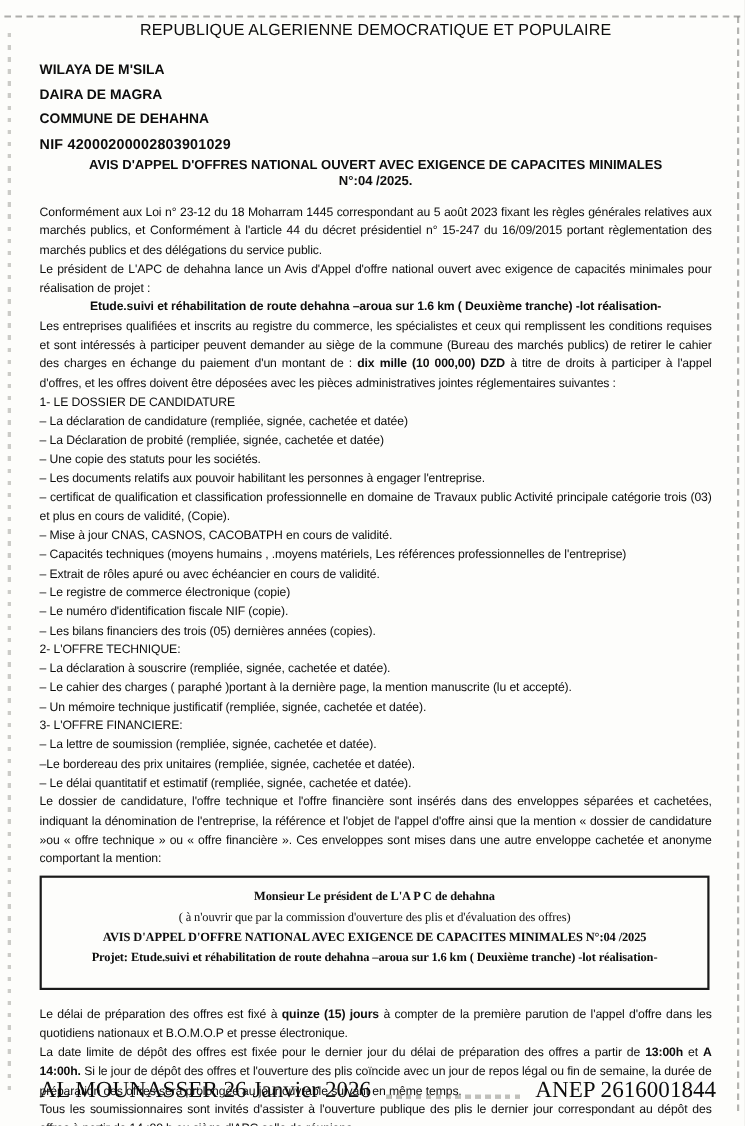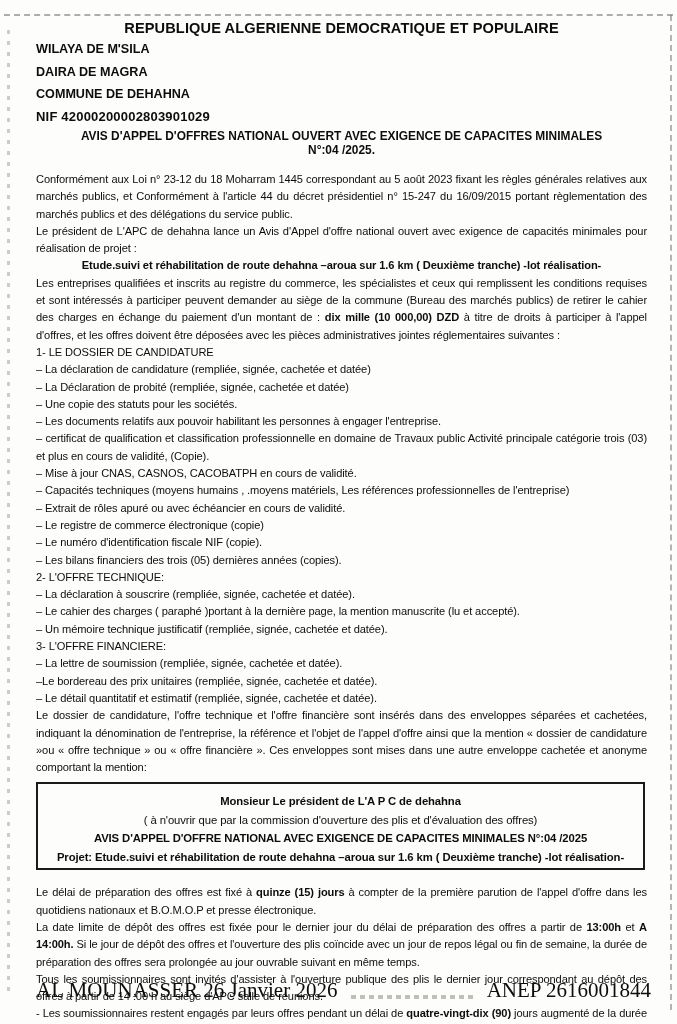--- a/index.html
+++ b/index.html
@@ -29,42 +29,43 @@
     position: absolute; top: 30px; bottom: 30px; left: 7px; width: 3px;
     background: repeating-linear-gradient(#9a9a94 0 4px, transparent 4px 11px);
     opacity: .5;
   }
 
   .content {
     position: absolute; top: 20px; left: 36px; right: 30px;
   }
 
   .title-republic {
-    text-align: center; font-weight: bold; font-size: 14.6px;
-    letter-spacing: .1px; margin-bottom: 2px;
+    text-align: center; font-weight: normal; font-size: 14.6px;
+    letter-spacing: .1px; margin-bottom: 16px;
   }
   .org-block { font-weight: bold; font-size: 12.6px; line-height: 22.5px; }
   .org-block .nif { font-size: 13px; letter-spacing: .2px; }
   .notice-title { text-align: center; font-weight: bold; font-size: 11.9px; margin-top: 1px; }
   .notice-number { text-align: center; font-weight: bold; font-size: 11.9px; margin-bottom: 14px; }
 
   .body-text { font-size: 11.1px; line-height: 17.3px; letter-spacing: -0.1px; }
   .para { text-align: justify; }
   .project-line { text-align: center; font-weight: bold; }
   .sec-heading { font-weight: normal; }
   .bullet-line { text-align: justify; }
   .b { font-weight: bold; }
 
   .mention-box {
     border: 2px solid #1a1a1a;
     margin: 6px 2px 14px 0;
-    padding: 8px 10px 2px 10px;
+    padding: 8px 10px 18px 10px;
     text-align: center;
     line-height: 18.5px;
     font-size: 11.3px;
+    font-family: Liberation Serif, serif;
   }
   .mention-box .bx-b { font-weight: bold; }
 
   .closing { margin-top: 6px; }
 
   .footer-row {
     position: absolute; left: 36px; right: 26px; top: 978px;
     display: flex; align-items: baseline; justify-content: space-between;
     font-family: "Liberation Serif", serif; font-weight: normal; font-size: 21px;
   }
@@ -125,21 +126,21 @@
             <div class="bullet-line">– Le cahier des charges ( paraphé )portant à la dernière page, la mention manuscrite  (lu et accepté).</div>
             <div class="bullet-line">– Un mémoire technique justificatif (rempliée, signée,  cachetée et datée).</div>
           </div>
       </div>
 
       <div>
         <div class="sec-heading">3- L'OFFRE FINANCIERE:</div>
         <div>
             <div class="bullet-line">– La lettre de soumission (rempliée, signée,  cachetée et datée).</div>
             <div class="bullet-line">–Le bordereau des prix unitaires (rempliée, signée,  cachetée et datée).</div>
-            <div class="bullet-line">– Le détail quantitatif et estimatif (rempliée, signée,  cachetée et datée).</div>
+            <div class="bullet-line">– Le délai quantitatif et estimatif (rempliée, signée,  cachetée et datée).</div>
           </div>
       </div>
 
       <div class="para">Le dossier de candidature, l'offre technique et l'offre financière sont insérés dans des enveloppes séparées et cachetées, indiquant la dénomination de l'entreprise, la référence et l'objet de l'appel d'offre ainsi que la mention « dossier de candidature »ou « offre technique » ou « offre financière ». Ces enveloppes sont mises dans une autre enveloppe cachetée et anonyme comportant la mention:</div>
 
       <div class="mention-box">
         <div class="bx-b">Monsieur Le président de L'A P C de dehahna</div>
         <div>( à n'ouvrir que par la commission d'ouverture des plis et d'évaluation des offres)</div>
         <div class="bx-b">AVIS D'APPEL D'OFFRE NATIONAL AVEC EXIGENCE DE CAPACITES MINIMALES N°:04 /2025</div>
         <div class="bx-b">Projet: Etude.suivi et réhabilitation de route dehahna –aroua sur 1.6 km ( Deuxième tranche)  -lot réalisation-</div>

